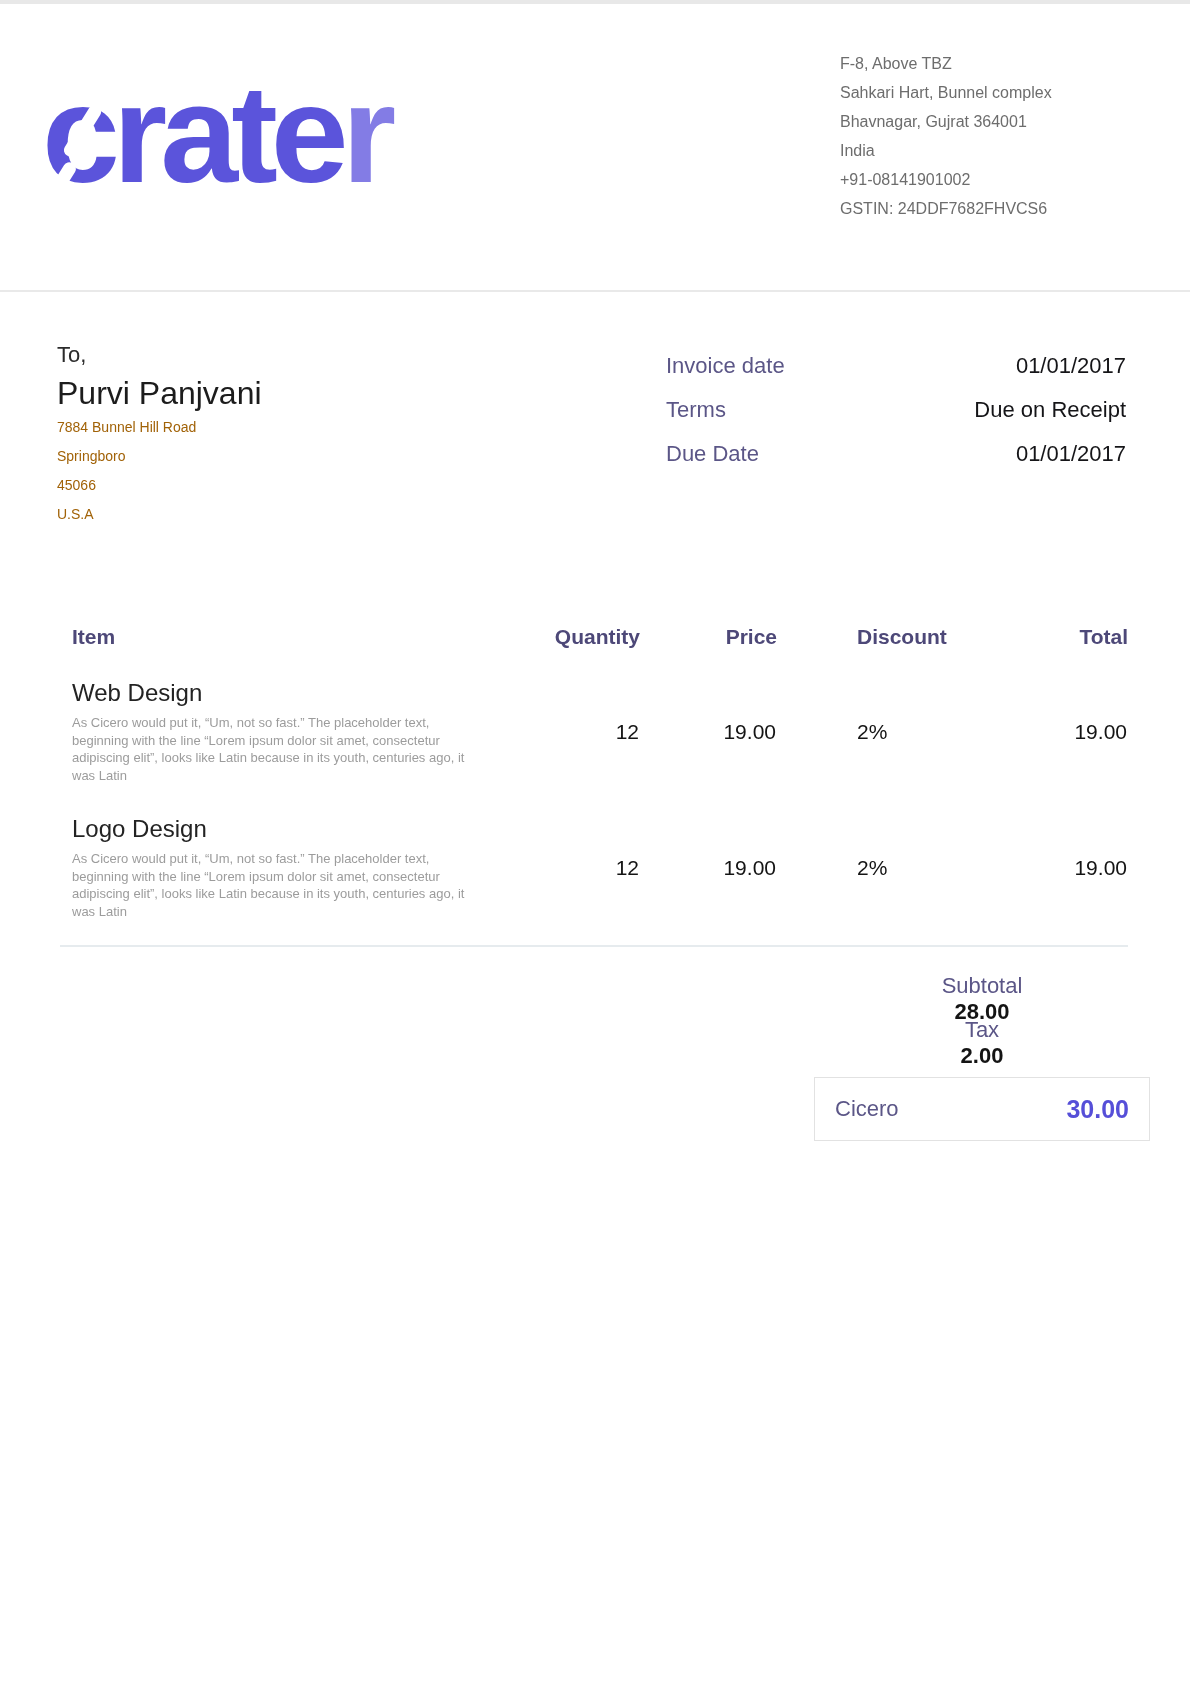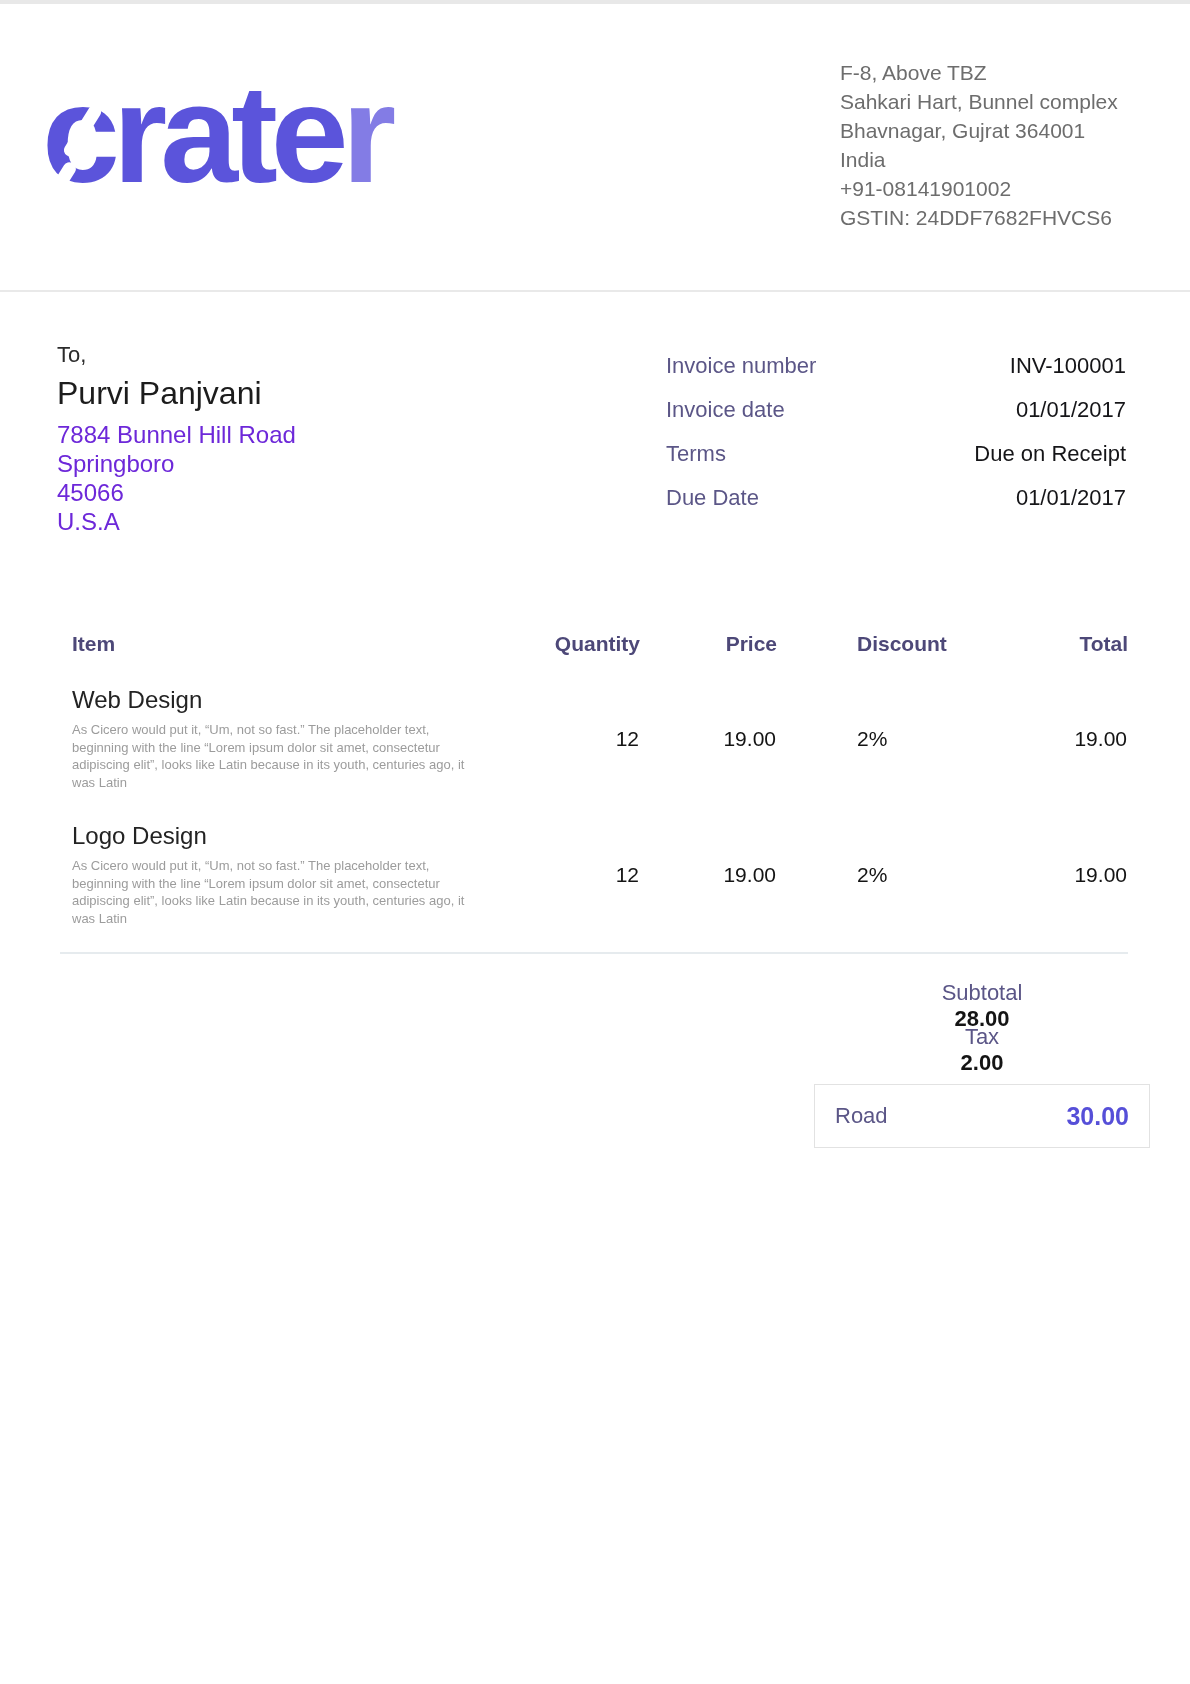--- a/index.html
+++ b/index.html
@@ -23,27 +23,27 @@
   }
   .logo-main { color: #5b54db; }
   .logo-last { color: #837ce5; }
   .logo .slash { position: absolute; background: #ffffff; width: 13px; border-radius: 6px; }
   .slash-c-top   { left: 34px;  top: 38px; height: 58px; transform: rotate(32deg); }
   .slash-c-bot   { left: 12px;  top: 96px; height: 46px; transform: rotate(32deg); }
   .slash-r       { left: 356px; top: 74px; height: 52px; transform: rotate(32deg); }
 
   .company { position: absolute; left: 840px; top: 38px; }
   .company-name { font-size: 28px; font-weight: 800; color: #0e0e0e; letter-spacing: 0.3px; }
-  .company-address { margin-top: 16px; font-size: 21px; line-height: 29px; color: #6d6d6d; }
+  .company-address { margin-top: 7px; font-size: 16px; line-height: 29px; color: #6d6d6d; }
 
   
   .bill-row { display: flex; padding: 50px 64px 0 57px; }
   .to-label { font-size: 22px; color: #2b2b2b; }
   .bill-name { font-size: 32px; color: #1c1c1c; margin-top: 7px; }
-  .bill-address { margin-top: 8px; font-size: 24px; line-height: 29px; color: #6d28d9; }
+  .bill-address { margin-top: 1px; font-size: 14px; line-height: 29px; color: #a16207; }
   .meta { margin-left: auto; width: 460px; padding-top: 2px; }
   .meta-row { display: flex; justify-content: space-between; align-items: center; height: 44px; }
   .meta-label { font-size: 22px; color: #5b5687; }
   .meta-value { font-size: 22px; color: #151518; }
 
   
   .items { margin: 96px 62px 0 60px; }
   table { width: 1068px; table-layout: fixed; border-collapse: collapse; }
   th { font-size: 21px; font-weight: bold; color: #4d4878; text-align: right; padding: 0; }
   th.col-item { text-align: left; padding-left: 12px; }
@@ -102,24 +102,20 @@
       <div class="bill-address">
         <div>7884 Bunnel Hill Road</div>
         <div>Springboro</div>
         <div>45066</div>
         <div>U.S.A</div>
       </div>
     </div>
 
     <div class="meta">
       <div class="meta-row">
-        <span class="meta-label">Invoice number</span>
-        <span class="meta-value">INV-100001</span>
-      </div>
-      <div class="meta-row">
         <span class="meta-label">Invoice date</span>
         <span class="meta-value">01/01/2017</span>
       </div>
       <div class="meta-row">
         <span class="meta-label">Terms</span>
         <span class="meta-value">Due on Receipt</span>
       </div>
       <div class="meta-row">
         <span class="meta-label">Due Date</span>
         <span class="meta-value">01/01/2017</span>
@@ -175,17 +171,17 @@
   <section class="totals">
     <div class="totals-row">
       <span class="totals-label">Subtotal</span>
       <span class="totals-value">28.00</span>
     </div>
     <div class="totals-row">
       <span class="totals-label">Tax</span>
       <span class="totals-value">2.00</span>
     </div>
     <div class="total-box">
-      <span class="total-label">Road</span>
+      <span class="total-label">Cicero</span>
       <span class="total-value">30.00</span>
     </div>
   </section>
 </div>
 
 </body></html>

